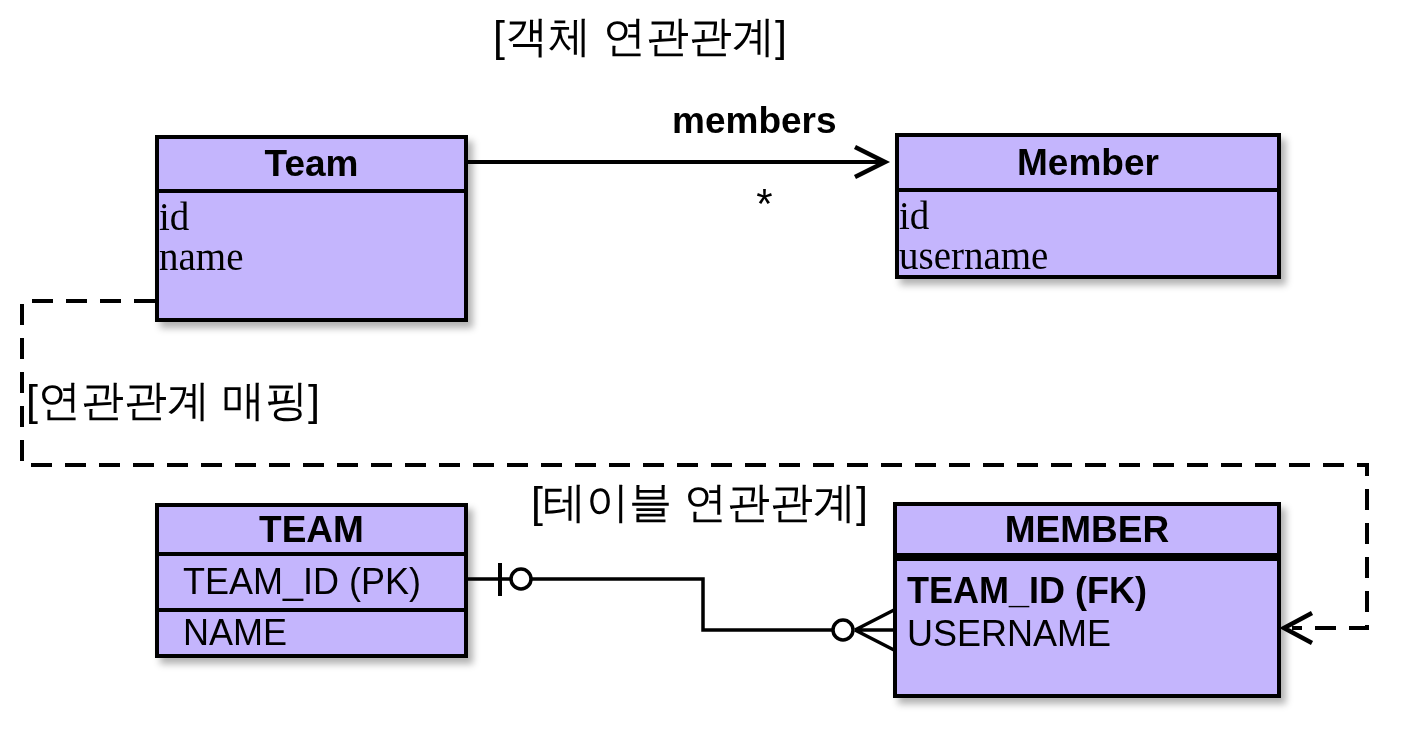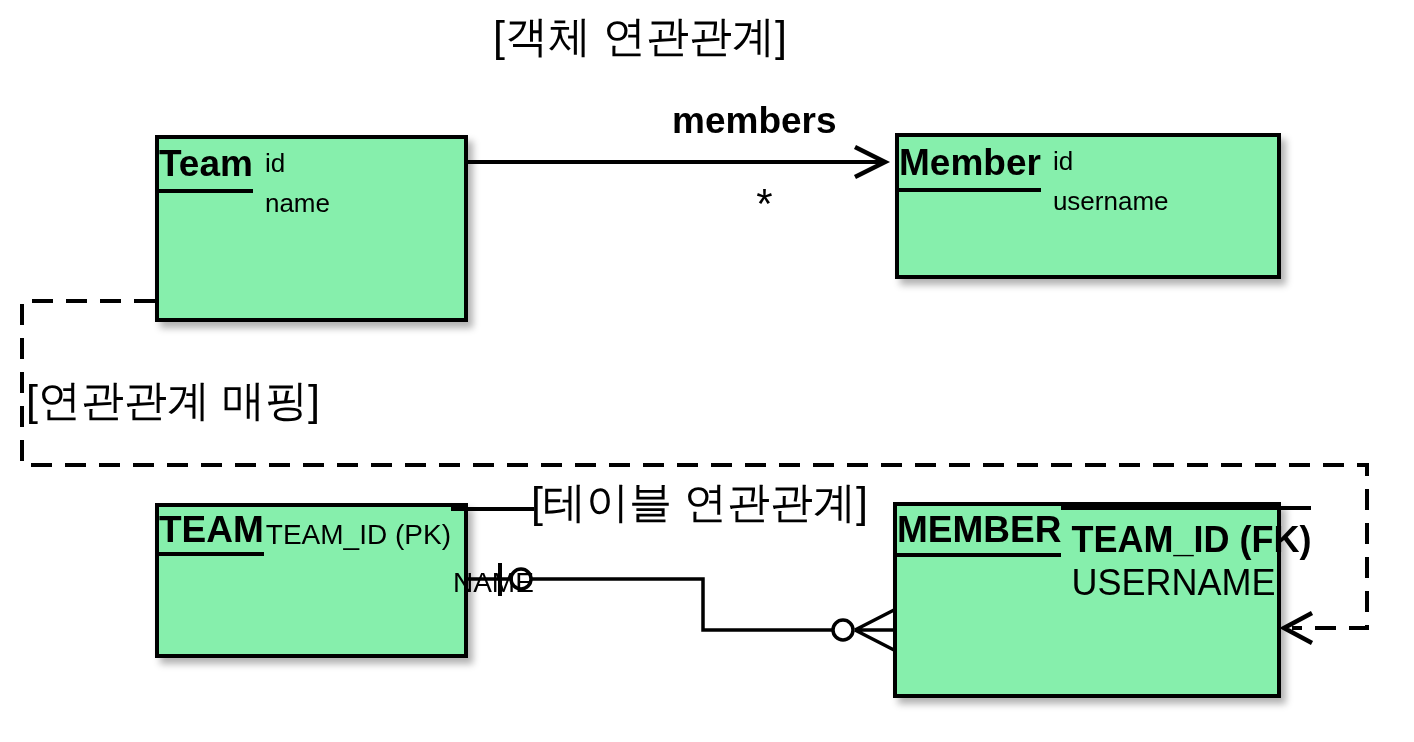--- a/index.html
+++ b/index.html
@@ -12,48 +12,49 @@
     color: #000;
     overflow: hidden;
   }
   svg.connector-layer {
     position: absolute;
     left: 0; top: 0;
     width: 1414px; height: 742px;
   }
   .box {
     position: absolute;
-    background: #86efac;
+    background: #c4b5fd;
     border: 4px solid #000;
     box-sizing: border-box;
     display: flex;
-    flex-direction: row;
+    flex-direction: column;
     box-shadow: 5px 6px 7px rgba(0,0,0,0.30);
   }
   .box-header {
     flex: 0 0 auto;
     display: flex;
     align-items: center;
     justify-content: center;
     font-weight: bold;
     border-bottom: 4px solid #000;
   }
   .class-fields {
     flex: 1 1 auto;
-    padding: 4px 0 0 12px;
-    font-size: 26px;
+    padding: 4px 0 0 0;
+    font-size: 39px;
     line-height: 40px;
     white-space: nowrap;
+    font-family: Liberation Serif, serif;
   }
   .bold { font-weight: bold; }
   .t-row {
     display: flex;
     align-items: center;
-    padding-left: 2px;
-    font-size: 28px;
+    padding-left: 24px;
+    font-size: 36px;
     border-top: 4px solid #000;
     white-space: nowrap;
     box-sizing: border-box;
   }
   .t-row.first { border-top: none; }
   .t-compartment {
     border-top: 4px solid #000;
     padding: 8px 0 0 10px;
     font-size: 36px;
     line-height: 43px;

